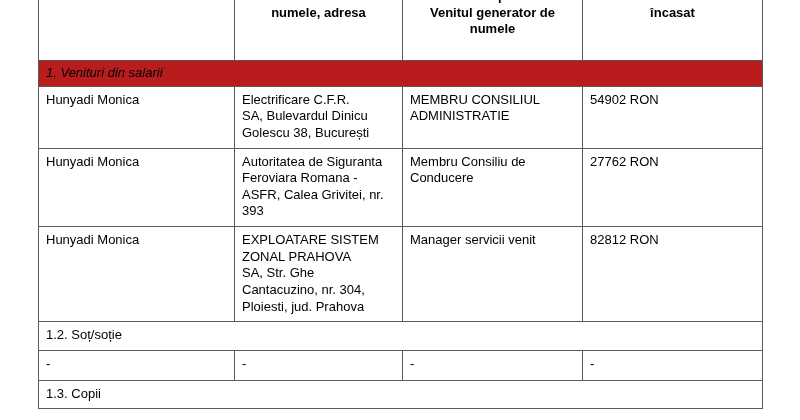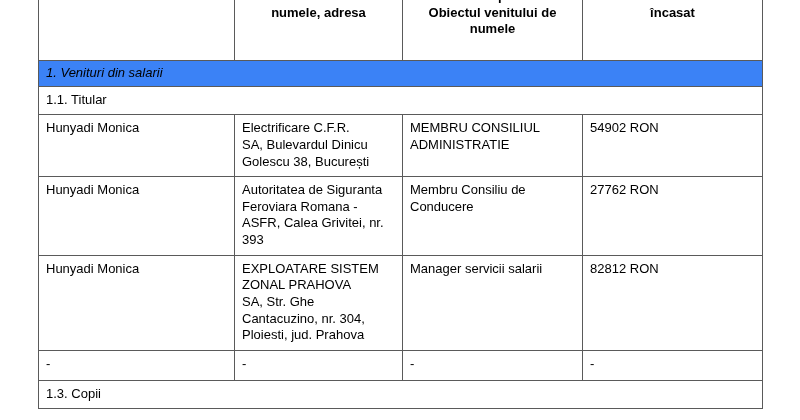--- a/index.html
+++ b/index.html
@@ -55,21 +55,21 @@
     vertical-align: middle;
     padding: 6px 6px 8px 6px;
     height: 66px;
   }
   col.c1 { width: 196px; }
   col.c2 { width: 168px; }
   col.c3 { width: 180px; }
   col.c4 { width: 180px; }
 
   tr.section-row td {
-    background: #3b82f6;
+    background: #b91c1c;
     font-style: italic;
     font-weight: normal;
     padding-top: 4px;
     padding-bottom: 4px;
     font-size: 13px;
   }
   tr.subsection-row td {
     padding-top: 5px;
     padding-bottom: 6px;
     font-size: 13px;
@@ -100,60 +100,60 @@
       <tr>
         <th>
           <span>Cine a realizat venitul</span>
         </th>
         <th>
           <span>Sursa venitului:</span><br>
           <span>numele, adresa</span>
         </th>
         <th>
           <span>Serviciul prestat/</span><br>
-          <span>Obiectul venitului de</span><br>
+          <span>Venitul generator de</span><br>
           <span>numele</span>
         </th>
         <th>
           <span>Venitul anual</span><br>
           <span>încasat</span>
         </th>
       </tr>
     </thead>
     <tbody>
 
       <tr class="section-row">
         <td colspan="4">1. Venituri din salarii</td>
       </tr>
 
-      <tr class="subsection-row">
-        <td colspan="4">1.1. Titular</td>
-      </tr>
 
       <tr class="row-h1">
         <td class="mid">Hunyadi Monica</td>
         <td>Electrificare C.F.R.<br>SA, Bulevardul Dinicu<br>Golescu 38, București</td>
         <td>MEMBRU CONSILIUL<br>ADMINISTRATIE</td>
         <td class="mid">54902 RON</td>
       </tr>
 
       <tr class="row-h2">
         <td class="mid">Hunyadi Monica</td>
         <td>Autoritatea de Siguranta<br>Feroviara Romana -<br>ASFR, Calea Grivitei, nr.<br>393</td>
         <td class="mid">Membru Consiliu de<br>Conducere</td>
         <td class="mid">27762 RON</td>
       </tr>
 
       <tr class="row-h3">
         <td class="mid">Hunyadi Monica</td>
         <td>EXPLOATARE SISTEM<br>ZONAL PRAHOVA<br>SA, Str. Ghe<br>Cantacuzino, nr. 304,<br>Ploiesti, jud. Prahova</td>
-        <td class="mid">Manager servicii salarii</td>
+        <td class="mid">Manager servicii venit</td>
         <td class="mid">82812 RON</td>
       </tr>
 
+      <tr class="subsection-row">
+        <td colspan="4">1.2. Soț/soție</td>
+      </tr>
 
       <tr class="row-dash">
         <td>-</td>
         <td>-</td>
         <td>-</td>
         <td>-</td>
       </tr>
 
       <tr class="subsection-row">
         <td colspan="4">1.3. Copii</td>

